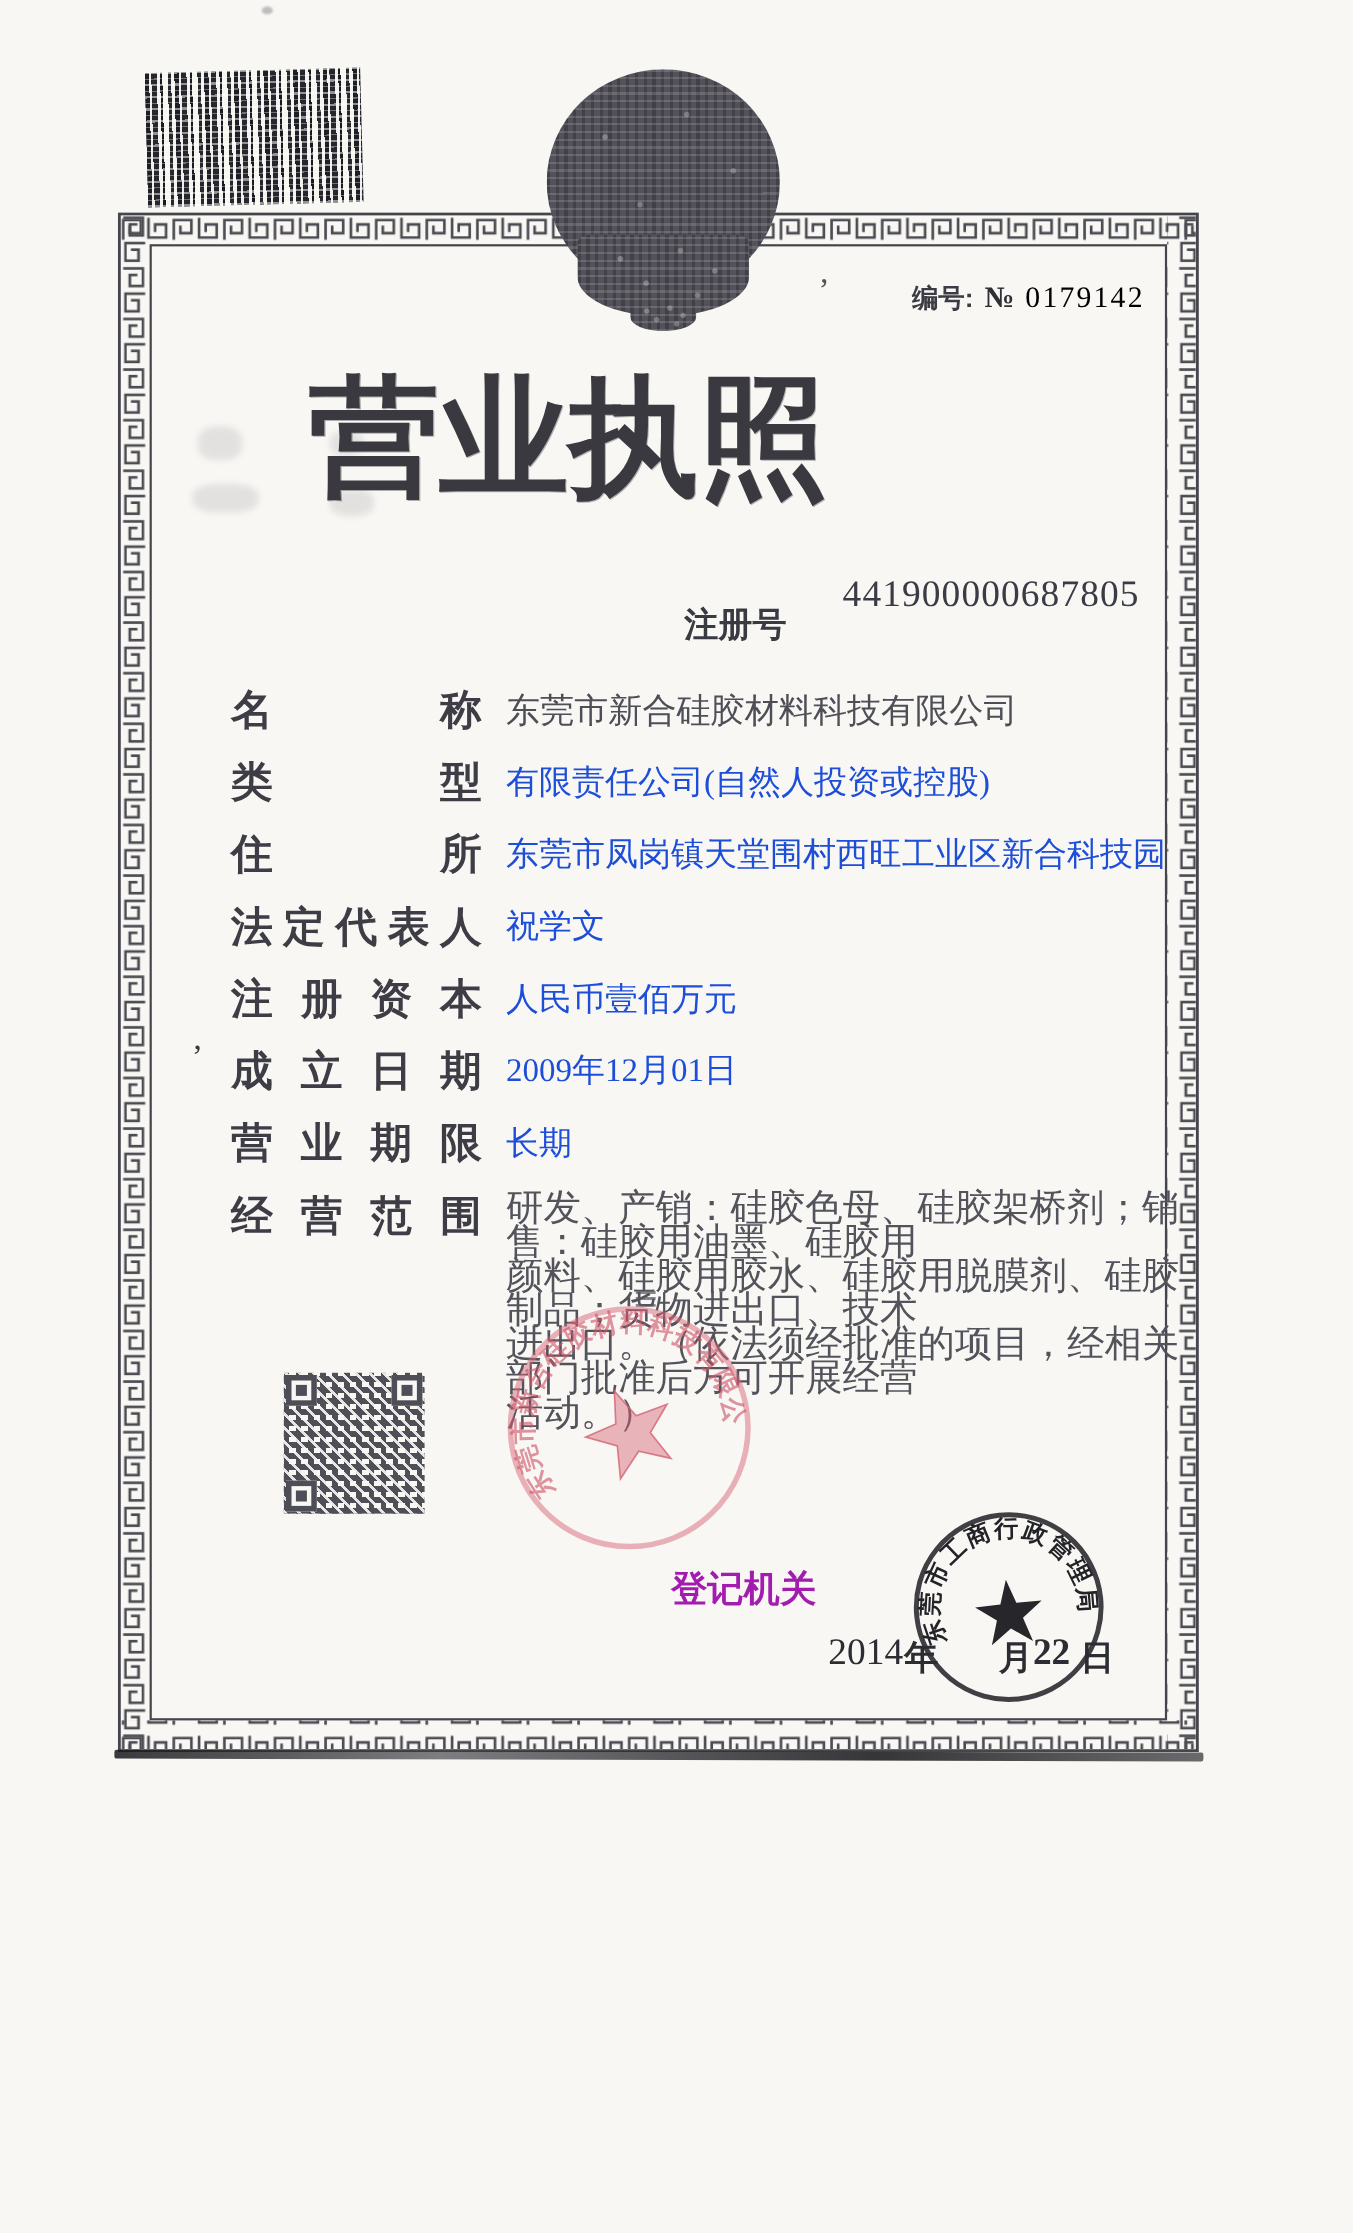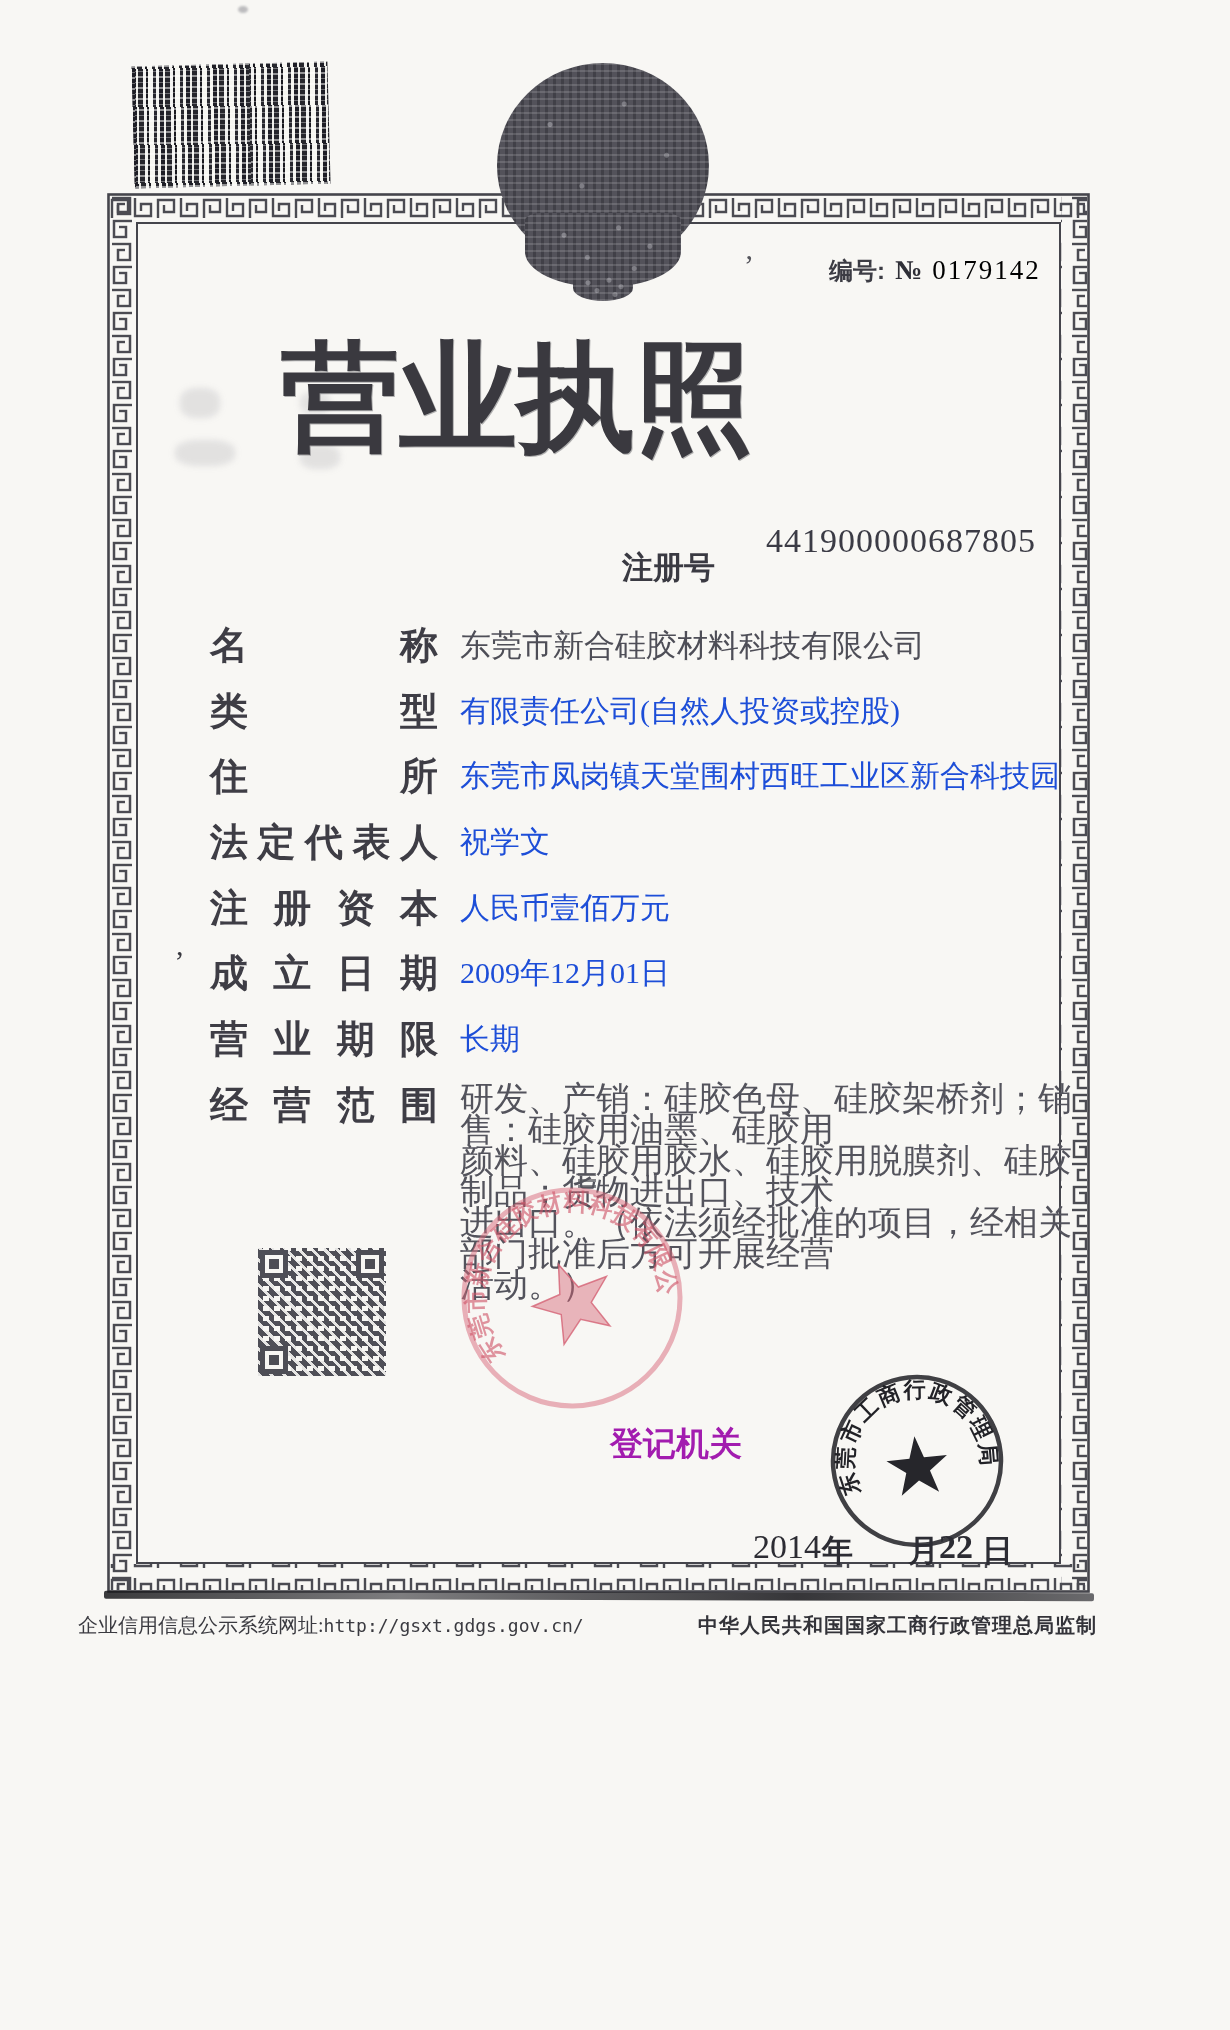--- a/index.html
+++ b/index.html
@@ -87,21 +87,21 @@
   .fd::after{content:"";position:absolute;left:4px;top:4px;width:10px;height:10px;background:#3c3c46;}
   .fd-tl{left:2px;top:2px;} .fd-tr{left:98px;top:2px;} .fd-bl{left:2px;top:98px;}
 
   
   .red-stamp{left:450px;top:1176px;z-index:4;transform:rotate(-22deg);}
   .black-stamp{left:822px;top:1366px;z-index:5;transform:rotate(-6deg);}
   .seal-text{font-family:"Liberation Serif","DejaVu Serif",serif;}
 
   
   .registry-label{left:610px;top:1422px;width:178px;font-size:33px;font-weight:600;color:#a21caf;z-index:3;}
-  .date-line{left:750px;top:1484px;width:290px;height:46px;z-index:6;color:#2c2c33;margin-top:44px;}
+  .date-line{left:750px;top:1484px;width:290px;height:46px;z-index:6;color:#2c2c33;}
   .date-line span{position:absolute;white-space:nowrap;}
   .d-year{left:3px;top:0;font-size:34px;}
   .d-year-unit{left:72px;top:2px;font-size:31px;font-weight:600;}
   .d-month-unit{left:158px;top:2px;font-size:31px;font-weight:600;}
   .d-day{left:189px;top:0;font-size:34px;font-weight:600;}
   .d-day-unit{left:232px;top:2px;font-size:31px;font-weight:600;}
 
   
   .footer-left{left:78px;top:1612px;font-size:20px;color:#3a3a40;z-index:3;white-space:nowrap;}
   .footer-left .url{font-family:"DejaVu Sans Mono","Liberation Mono",monospace;font-size:18px;}
@@ -272,24 +272,20 @@
 
   <svg class="abs black-stamp" width="190" height="190" viewBox="0 0 190 190">
     <circle cx="95" cy="95" r="84" fill="none" stroke="rgba(32,32,36,0.85)" stroke-width="4.5"></circle>
     <path id="blackArc" d="M37 122 A64 64 0 1 1 153 122" fill="none"></path>
     <polygon points="95,70 102.3,91.9 125.4,92.1 106.9,105.9 113.8,127.9 95,114.5 76.2,127.9 83.1,105.9 64.6,92.1 87.7,91.9" fill="#26262b"></polygon>
     <text class="seal-text" font-size="22" letter-spacing="2" fill="#222227" font-weight="700">
       <textPath href="#blackArc" startOffset="2">东莞市工商行政管理局</textPath>
     </text>
   </svg>
 
-  <div class="abs footer-left">
-    <span>企业信用信息公示系统网址:</span><span class="url">http://gsxt.gdgs.gov.cn/</span>
-  </div>
-  <div class="abs footer-right">中华人民共和国国家工商行政管理总局监制</div>
 
   <div class="abs streak"></div>
   <div class="abs smudge sm1"></div>
   <div class="abs smudge sm2"></div>
   <div class="abs smudge sm3"></div>
   <div class="abs smudge sm4"></div>
   <div class="abs speck"></div>
   <div class="abs stray-comma">,</div>
   <div class="abs stray-apostrophe">’</div>
   <div class="abs scope-end-mark"></div>

